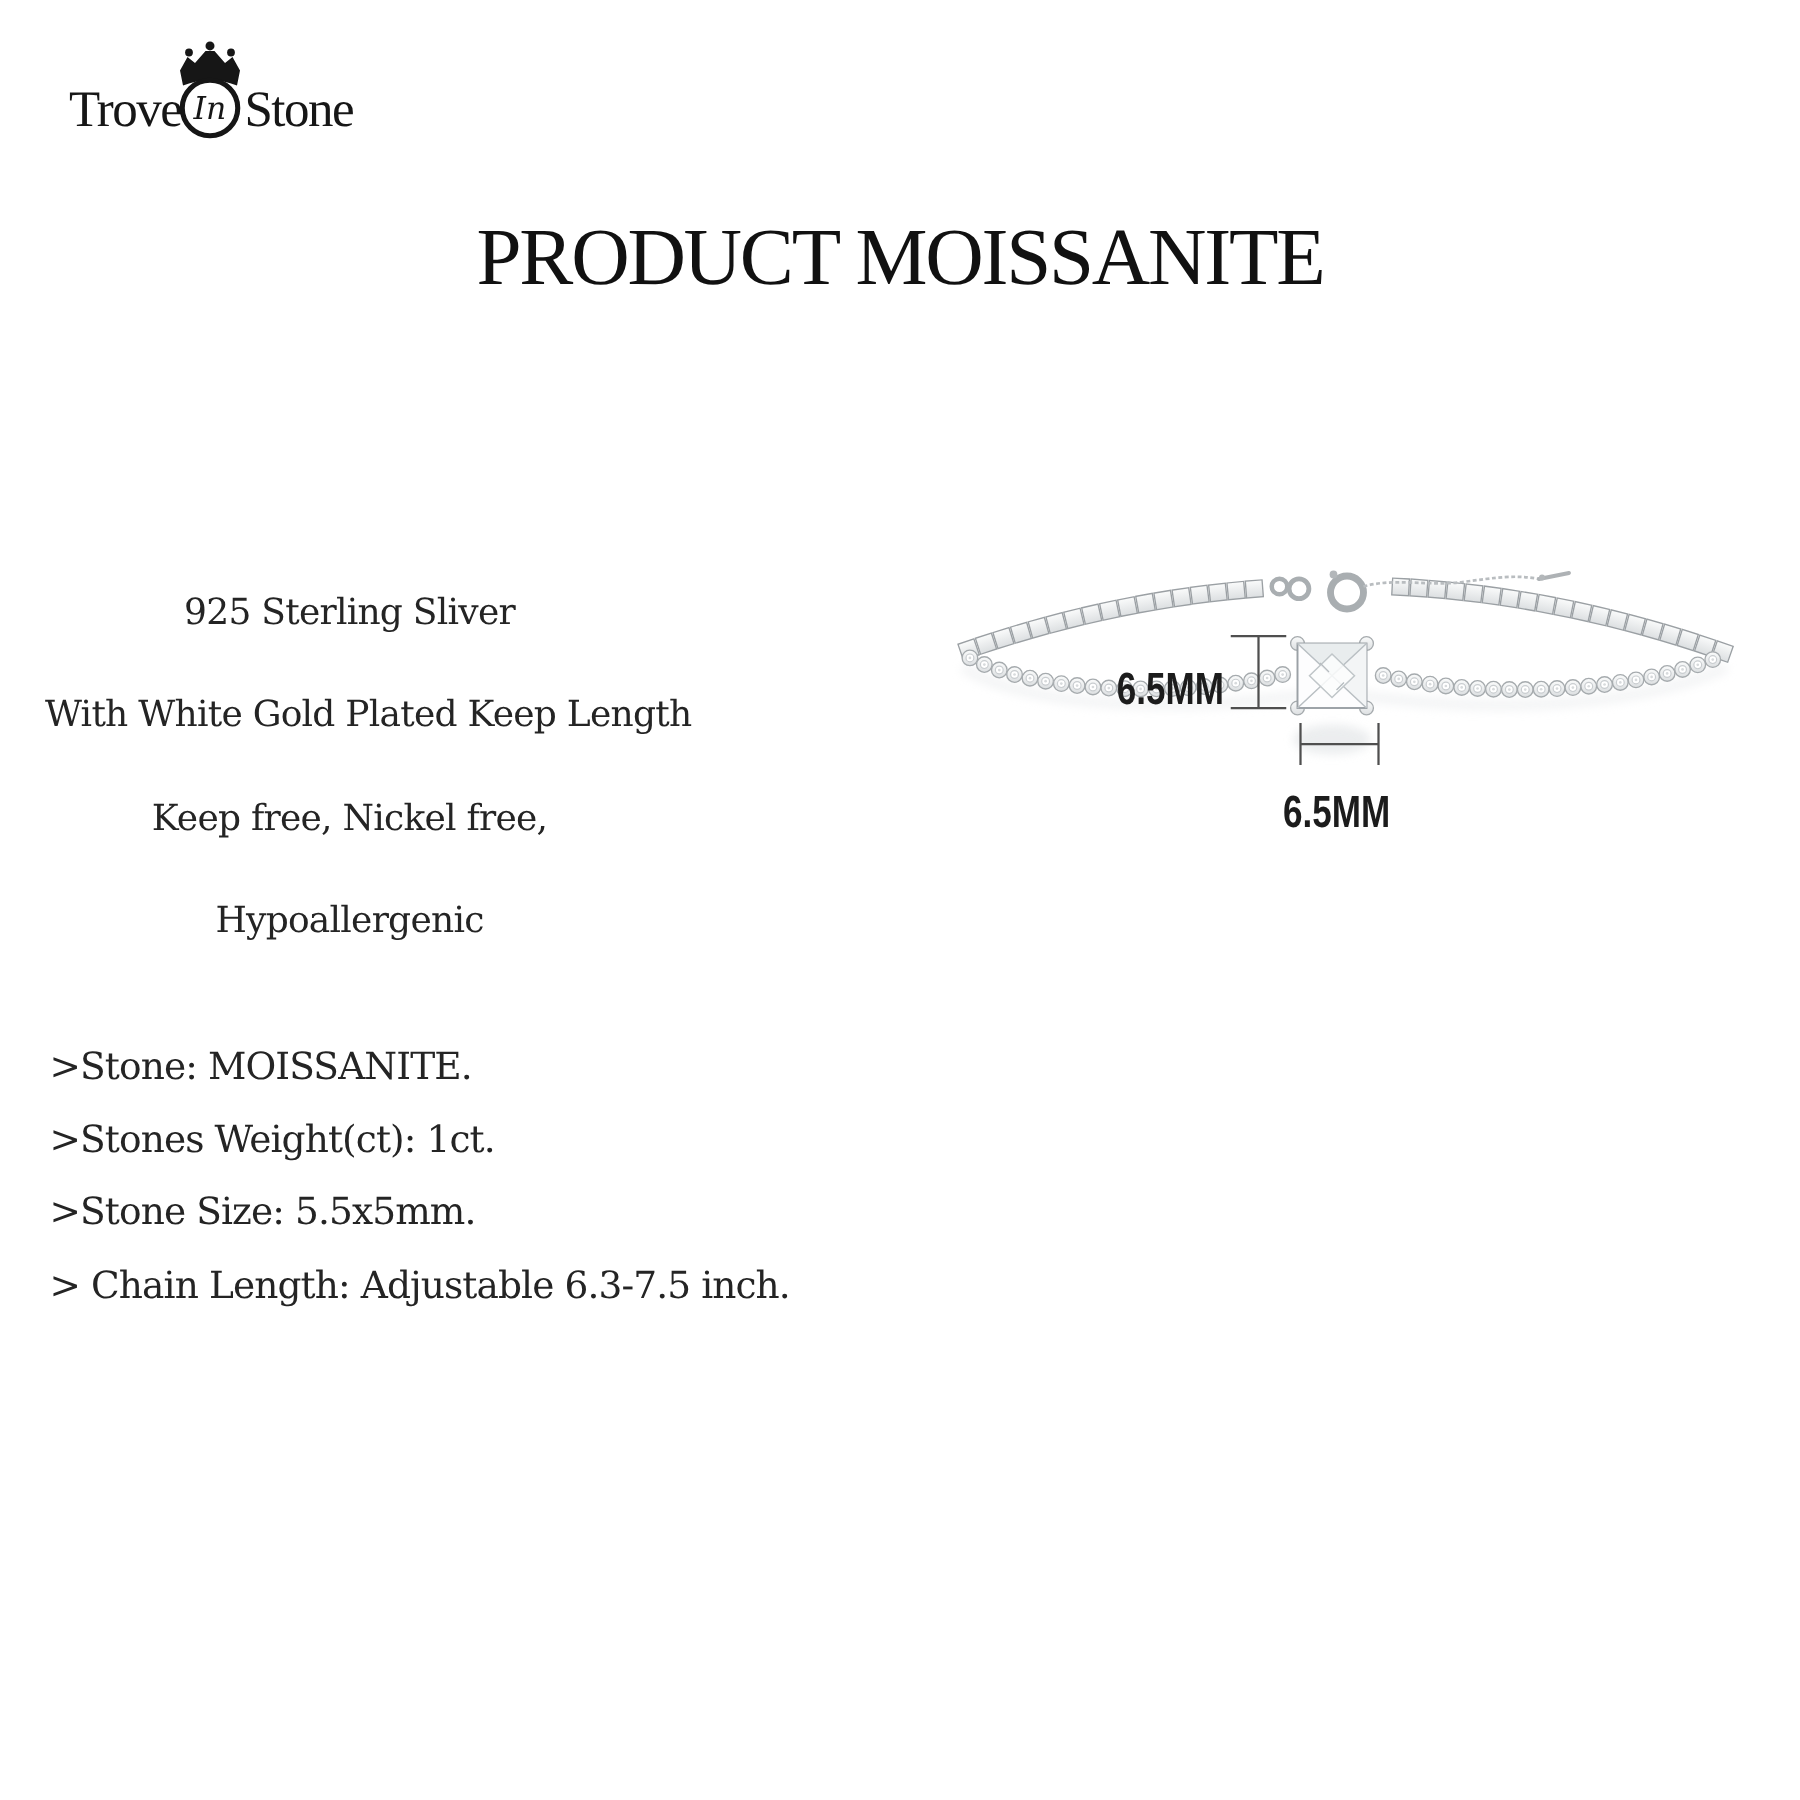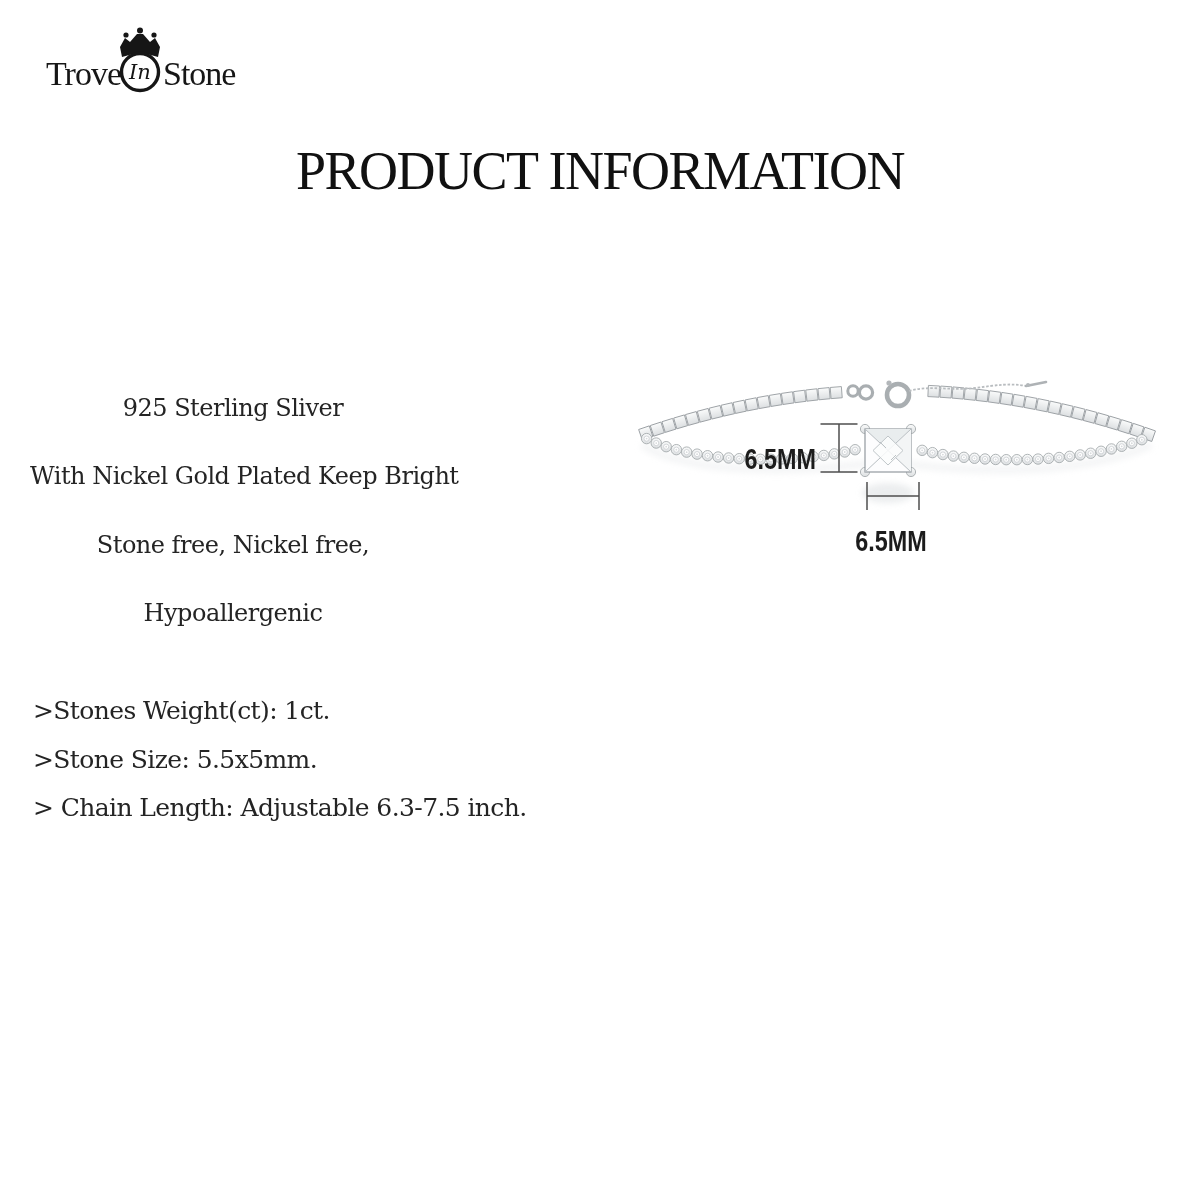--- a/index.html
+++ b/index.html
@@ -53,26 +53,26 @@
       <circle cx="13" cy="9" r="2.6" fill="#161616"></circle>
       <circle cx="27" cy="4.6" r="3" fill="#161616"></circle>
       <circle cx="41" cy="9" r="2.6" fill="#161616"></circle>
       <circle cx="27" cy="46" r="18.5" fill="#ffffff" stroke="#161616" stroke-width="3.4"></circle>
       <text x="27" y="53" text-anchor="middle" font-family="DejaVu Serif, serif" font-style="italic" font-size="21" fill="#161616">In</text>
     </svg>
   </span>
   <span class="logo-word logo-trove">Stone</span>
 </header>
 
-<h1 class="title">PRODUCT INFORMATION</h1>
+<h1 class="title">PRODUCT MOISSANITE</h1>
 
 <div class="desc">
   <div class="desc-line">925 Sterling Sliver</div>
-  <div class="desc-line">With Nickel Gold Plated Keep Bright</div>
-  <div class="desc-line">Stone free, Nickel free,</div>
+  <div class="desc-line">With White Gold Plated Keep Length</div>
+  <div class="desc-line">Keep free, Nickel free,</div>
   <div class="desc-line">Hypoallergenic</div>
 </div>
 
 <figure class="figure">
   <svg id="bracelet" viewBox="0 0 540 200">
     <defs>
       <linearGradient id="metalGrad" x1="0" y1="0" x2="0" y2="1">
         <stop offset="0" stop-color="#fafbfb"></stop>
         <stop offset="1" stop-color="#dcdfe1"></stop>
       </linearGradient>
@@ -286,16 +286,17 @@
     <g>
       <path class="dim" d="M190.5,59 L227.5,59 M209,59 L209,107 M190.5,107 L227.5,107" fill="none"></path>
       <path class="dim" d="M237,117 L237,145 M237,131 L289,131 M289,117 L289,145" fill="none"></path>
       <text class="dim-label" transform="translate(186,104) scale(0.78,1)" text-anchor="end">6.5MM</text>
       <text class="dim-label" transform="translate(261,186) scale(0.78,1)" text-anchor="middle">6.5MM</text>
     </g>
   </svg>
 </figure>
 
 <ul class="specs">
+  <li>&gt;Stone: MOISSANITE.</li>
   <li>&gt;Stones Weight(ct): 1ct.</li>
   <li>&gt;Stone Size: 5.5x5mm.</li>
   <li>&gt; Chain Length: Adjustable 6.3-7.5 inch.</li>
 </ul>
 
 </body></html>

